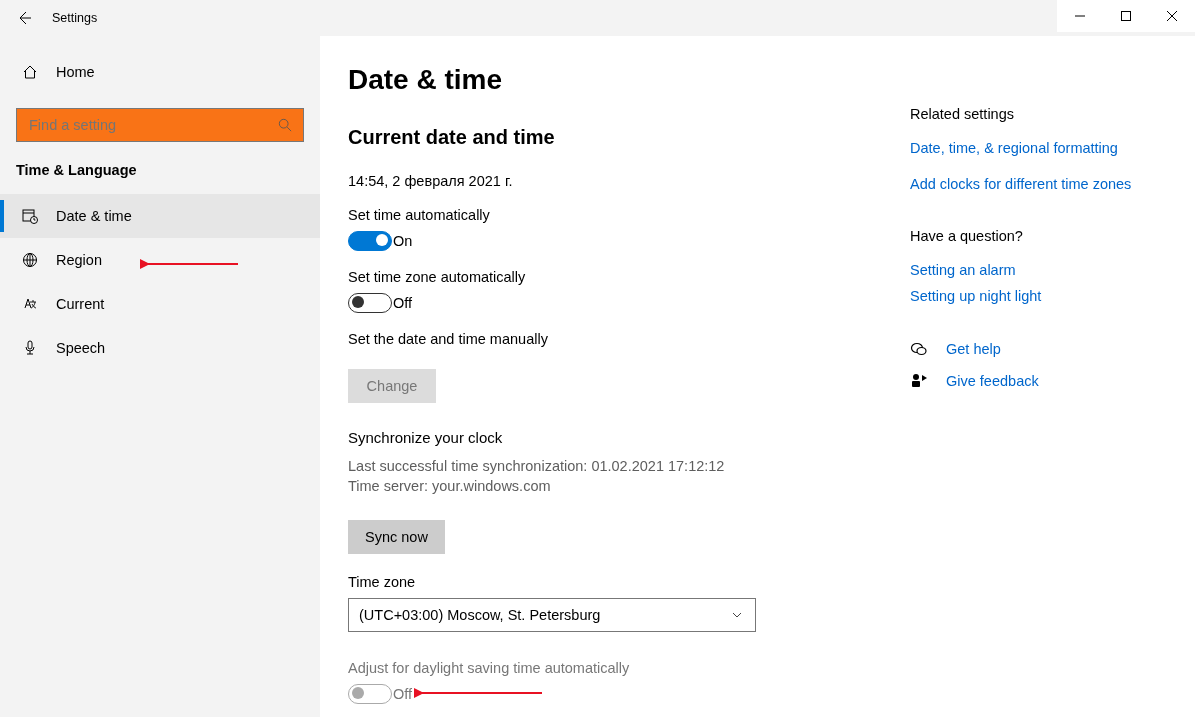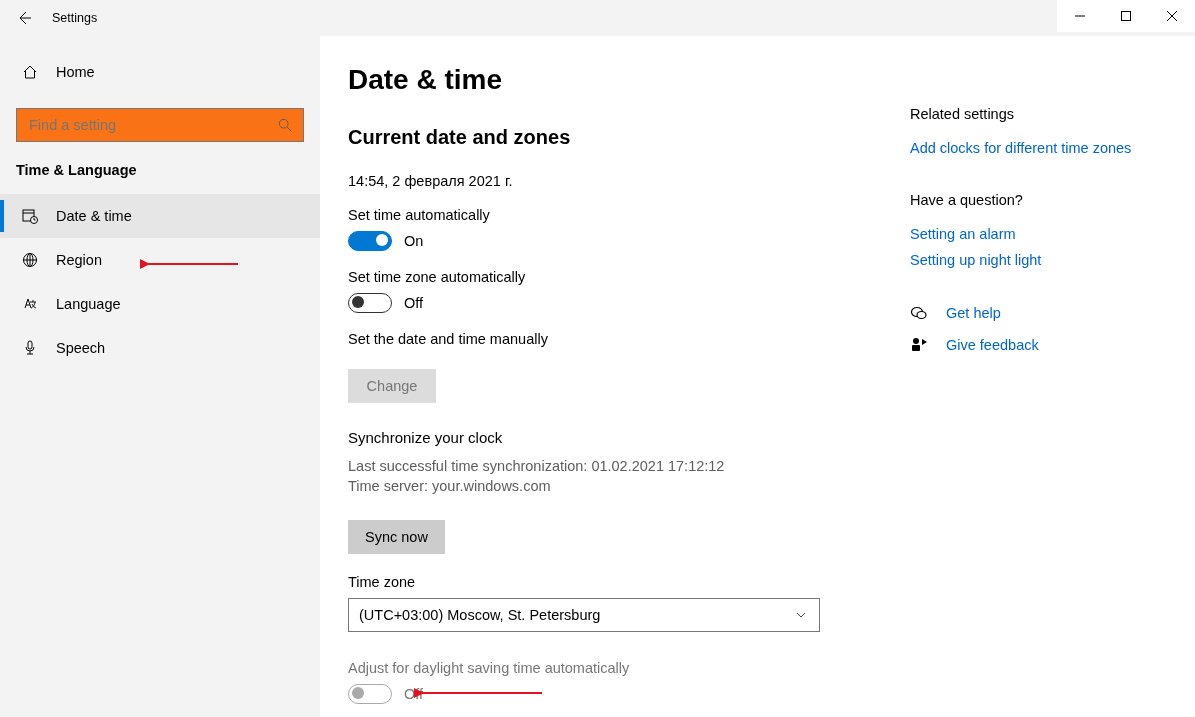--- a/index.html
+++ b/index.html
@@ -97,21 +97,21 @@
     padding: 28px 28px 0 28px;
     width: 590px;
     overflow: hidden;
   }
   h1 { margin: 0 0 30px 0; font-size: 28px; font-weight: 600; }
   h2 { margin: 0 0 16px 0; font-size: 20px; font-weight: 600; }
   .kv { font-size: 14.5px; margin-top: 24px; }
   .block { margin-bottom: 8px; }
   .label { font-size: 14.5px; margin-top: 18px; margin-bottom: 8px; }
   .label.disabled { color: var(--text-light); }
-  .toggle-row { display: flex; align-items: center; gap: 12px; margin-bottom: 6px; }
+  .toggle-row { display: flex; align-items: center; gap: 1px; margin-bottom: 6px; }
   .toggle {
     width: 44px; height: 20px; border-radius: 10px; position: relative;
     border: 1px solid #333; background: #fff;
   }
   .toggle .knob {
     position: absolute; top: 2px; left: 3px;
     width: 12px; height: 12px; border-radius: 50%; background: #333;
   }
   .toggle.on { background: #0078d4; border-color: #0078d4; }
   .toggle.on .knob { background: #fff; left: auto; right: 3px; }
@@ -125,21 +125,21 @@
     height: 34px; min-width: 88px; padding: 0 16px;
     background: #cccccc; border: 1px solid #cccccc;
     font-size: 14.5px;
     margin-top: 14px;
   }
   .btn.disabled { color: #777; background:#dcdcdc; border-color:#dcdcdc; }
 
   .graytext { color: var(--text-gray); font-size: 14.5px; line-height: 20px; }
 
   .select {
-    width: 472px; height: 34px;
+    width: 408px; height: 34px;
     border: 1px solid #777; padding: 0 10px;
     display: flex; align-items: center; justify-content: space-between;
     font-size: 14.5px;
   }
 
   
   .rail {
     padding: 70px 24px 0 0;
     flex: 1;
   }
@@ -244,21 +244,21 @@
           </span>
           <span>Region</span>
         </div>
         <div class="nav-item">
           <span class="icon16">
             <svg viewBox="0 0 16 16" width="16" height="16" fill="none" stroke="#000" stroke-width="1">
               <path d="M3 12 L6 3 L9 12 M4 9 H8"></path>
                 <path d="M8 6 H14 M11 4 V6 M13 6 C13 9 10 12 9 12 M10 8 C11 10 13 12 14 12" stroke-width="0.9"></path>
             </svg>
           </span>
-          <span>Language</span>
+          <span>Current</span>
         </div>
         <div class="nav-item">
           <span class="icon16">
             <svg viewBox="0 0 16 16" width="16" height="16" fill="none" stroke="#000" stroke-width="1">
               <rect x="6" y="1" width="4" height="8" rx="2"></rect>
                 <path d="M4 7 A4 4 0 0 0 12 7 M8 11 V14 M5 14 H11"></path>
             </svg>
           </span>
           <span>Speech</span>
         </div>
@@ -273,21 +273,21 @@
             </defs>
           <line x1="98" y1="7" x2="8" y2="7" stroke="#e81123" stroke-width="2" marker-end="url(#ah1)"></line>
         </svg>
       </div>
     </div>
 
     <div class="main">
       <div class="content">
         <h1>Date &amp; time</h1>
 
-        <h2>Current date and zones</h2>
+        <h2>Current date and time</h2>
         <div class="kv block">14:54, 2 февраля 2021 г.</div>
 
         <div class="label">Set time automatically</div>
         <div class="toggle-row">
           <div class="toggle on">
               <div class="knob"></div>
             </div>
           <span class="toggle-text">On</span>
         </div>
 
@@ -335,20 +335,21 @@
                 </marker>
               </defs>
             <line x1="128" y1="7" x2="8" y2="7" stroke="#e81123" stroke-width="2" marker-end="url(#ah2)"></line>
           </svg>
         </div>
       </div>
 
       <div class="rail">
         <div class="rail-group">
           <div class="rail-h">Related settings</div>
+          <a class="link">Date, time, &amp; regional formatting</a>
           <a class="link">Add clocks for different time zones</a>
         </div>
         <div class="rail-group">
           <div class="rail-h">Have a question?</div>
           <a class="link" style="margin-bottom:10px;">Setting an alarm</a>
           <a class="link">Setting up night light</a>
         </div>
         <div class="rail-group" style="margin-top:12px;">
           <div class="rail-icon-row">
             <span class="icon18">

